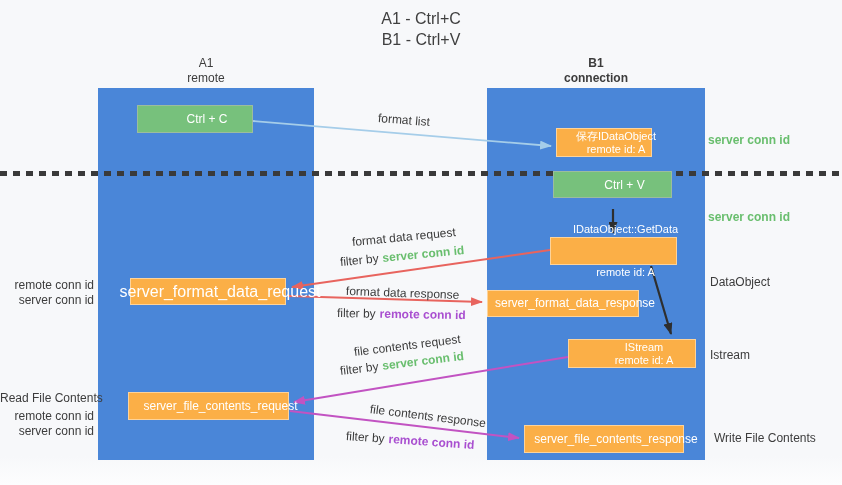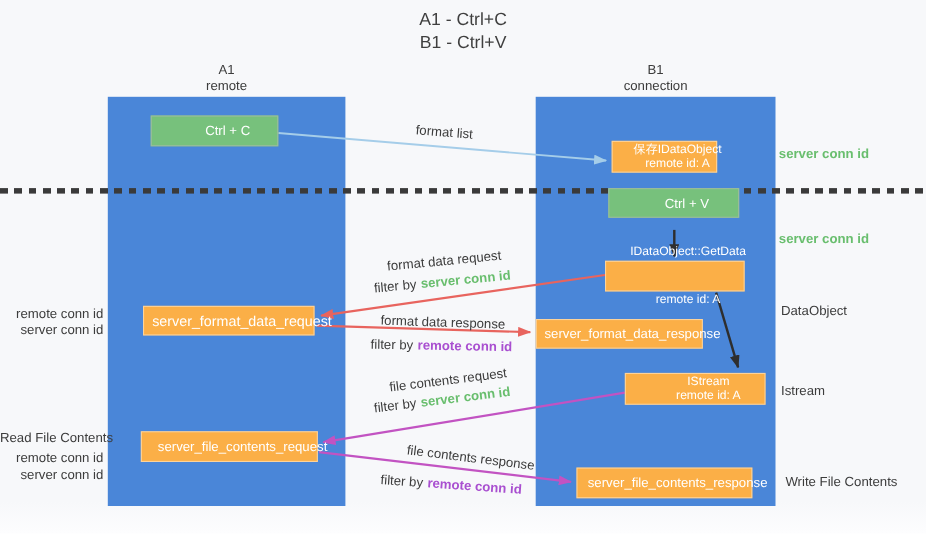--- a/index.html
+++ b/index.html
@@ -10,21 +10,21 @@
   }
   html,body{margin:0;padding:0;}
   body{font-family:"Liberation Sans", sans-serif; background:#fff;}
   .canvas{position:relative;width:842px;height:485px;overflow:hidden;
     background:linear-gradient(var(--background) 0%, var(--background) 94%, #fdfdfe 100%);}
   .column{position:absolute;top:88px;height:372px;background:var(--column-blue);}
   .column.left{left:98px;width:216px;}
   .column.right{left:487px;width:218px;}
   .col-header{position:absolute;top:56px;text-align:center;font-size:12px;line-height:15px;color:var(--text-dark);}
   .col-header.left{left:98px;width:216px;}
-  .col-header.right{left:487px;width:218px;}
+  .col-header.right{left:487px;width:218px;font-weight:bold;}
   .title{position:absolute;top:8px;left:0;right:0;text-align:center;font-size:16px;line-height:21px;color:#3f3f3f;}
   .dotted{position:absolute;left:0;right:0;top:171px;height:5px;z-index:3;
     background:repeating-linear-gradient(90deg, #3a3a3a 0 7px, transparent 7px 13px);}
   svg.arrows{position:absolute;left:0;top:0;z-index:4;pointer-events:none;}
   .box{position:absolute;z-index:5;display:flex;flex-direction:column;align-items:center;justify-content:center;
     color:#fff;text-align:center;white-space:nowrap;box-sizing:border-box;padding-left:24px;}
   .box.green{background:var(--box-green);border:1px solid #9cbc9e;font-size:12px;}
   .box.orange{background:var(--box-orange);border:1px solid rgba(255,255,255,.45);font-size:11px;line-height:13px;}
   .lbl{position:absolute;z-index:6;font-size:12px;color:var(--text-dark);white-space:nowrap;}
   .lbl .g{color:var(--text-green);font-weight:bold;}
@@ -89,21 +89,21 @@
     <div>保存IDataObject</div>
     <div>remote id: A</div>
   </div>
   <div class="box green" style="left:553px;top:171px;width:119px;height:27px;">
     <div>Ctrl + V</div>
   </div>
   <div class="box orange" style="left:550px;top:237px;width:127px;height:28px;gap:30px;">
     <div>IDataObject::GetData</div>
     <div>remote id: A</div>
   </div>
-  <div class="box orange" style="left:130px;top:278px;width:156px;height:27px;font-size:13px;">
+  <div class="box orange" style="left:130px;top:278px;width:156px;height:27px;font-size:16px;">
     <div>server_format_data_request</div>
   </div>
   <div class="box orange" style="left:487px;top:290px;width:152px;height:27px;font-size:12px;">
     <div>server_format_data_response</div>
   </div>
   <div class="box orange" style="left:568px;top:339px;width:128px;height:29px;">
     <div>IStream</div>
     <div>remote id: A</div>
   </div>
   <div class="box orange" style="left:128px;top:392px;width:161px;height:28px;font-size:12px;">

